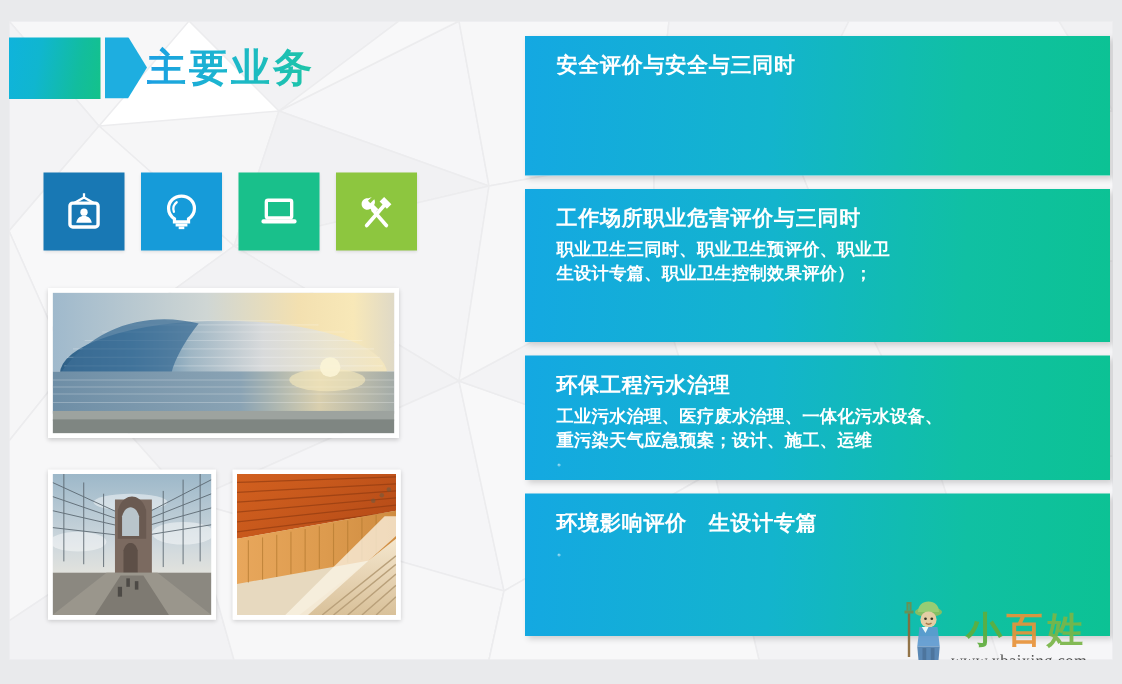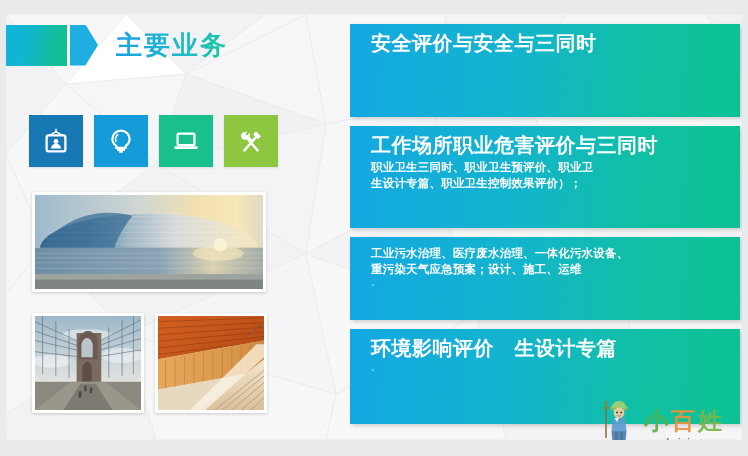--- a/index.html
+++ b/index.html
@@ -71,21 +71,21 @@
     background: linear-gradient(100deg, #0fb3dd 0%, #10b6cf 35%, #12bd9e 75%, #14c28a 100%);
   }
   .title-arrow {
     width: 28px;
     height: 41px;
     margin-left: 3px;
     background: #1eaee0;
     clip-path: polygon(0 0, 55% 0, 100% 50%, 55% 100%, 0 100%);
   }
   .title-text {
-    margin-left: 18px;
+    margin-left: 0;
     font-size: 26px;
     font-weight: bold;
     letter-spacing: 2px;
     background: linear-gradient(90deg, #1b9fe3 0%, #1cb6cf 45%, #1ec5a6 100%);
     -webkit-background-clip: text;
     background-clip: text;
     color: transparent;
     -webkit-text-fill-color: transparent;
     line-height: 40px;
     text-shadow: none;
@@ -151,21 +151,21 @@
   .panel {
     position: relative;
     width: 390px;
     padding: 9px 0 9px 21px;
     margin-bottom: 9px;
     background: linear-gradient(93deg, #14a8e2 0%, #13b4cd 42%, #10c0a3 75%, #0cc294 100%);
     box-shadow: 2px 2px 4px rgba(0,0,0,0.17);
     color: #ffffff;
   }
   .panel-title {
-    font-size: 20px;
+    font-size: 14px;
     font-weight: bold;
     letter-spacing: 0.5px;
     line-height: 20px;
     margin-bottom: 5px;
     white-space: pre;
   }
   .panel-body {
     font-size: 11.5px;
     font-weight: bold;
     line-height: 15.5px;
@@ -470,20 +470,21 @@
     </div>
 
     <div class="panel" id="panel-1">
       <div class="panel-title">工作场所职业危害评价与三同时</div>
       <div class="panel-body">职业卫生三同时、职业卫生预评价、职业卫
 生设计专篇、职业卫生控制效果评价）；</div>
       <div class="panel-tail"></div>
     </div>
 
     <div class="panel" id="panel-2">
+      <div class="panel-title">环保工程污水治理</div>
       <div class="panel-body">工业污水治理、医疗废水治理、一体化污水设备、
 重污染天气应急预案；设计、施工、运维</div>
       <div class="panel-tail">。</div>
     </div>
 
     <div class="panel" id="panel-3">
       <div class="panel-title">环境影响评价　生设计专篇</div>
       <div class="panel-tail">。</div>
     </div>
 

